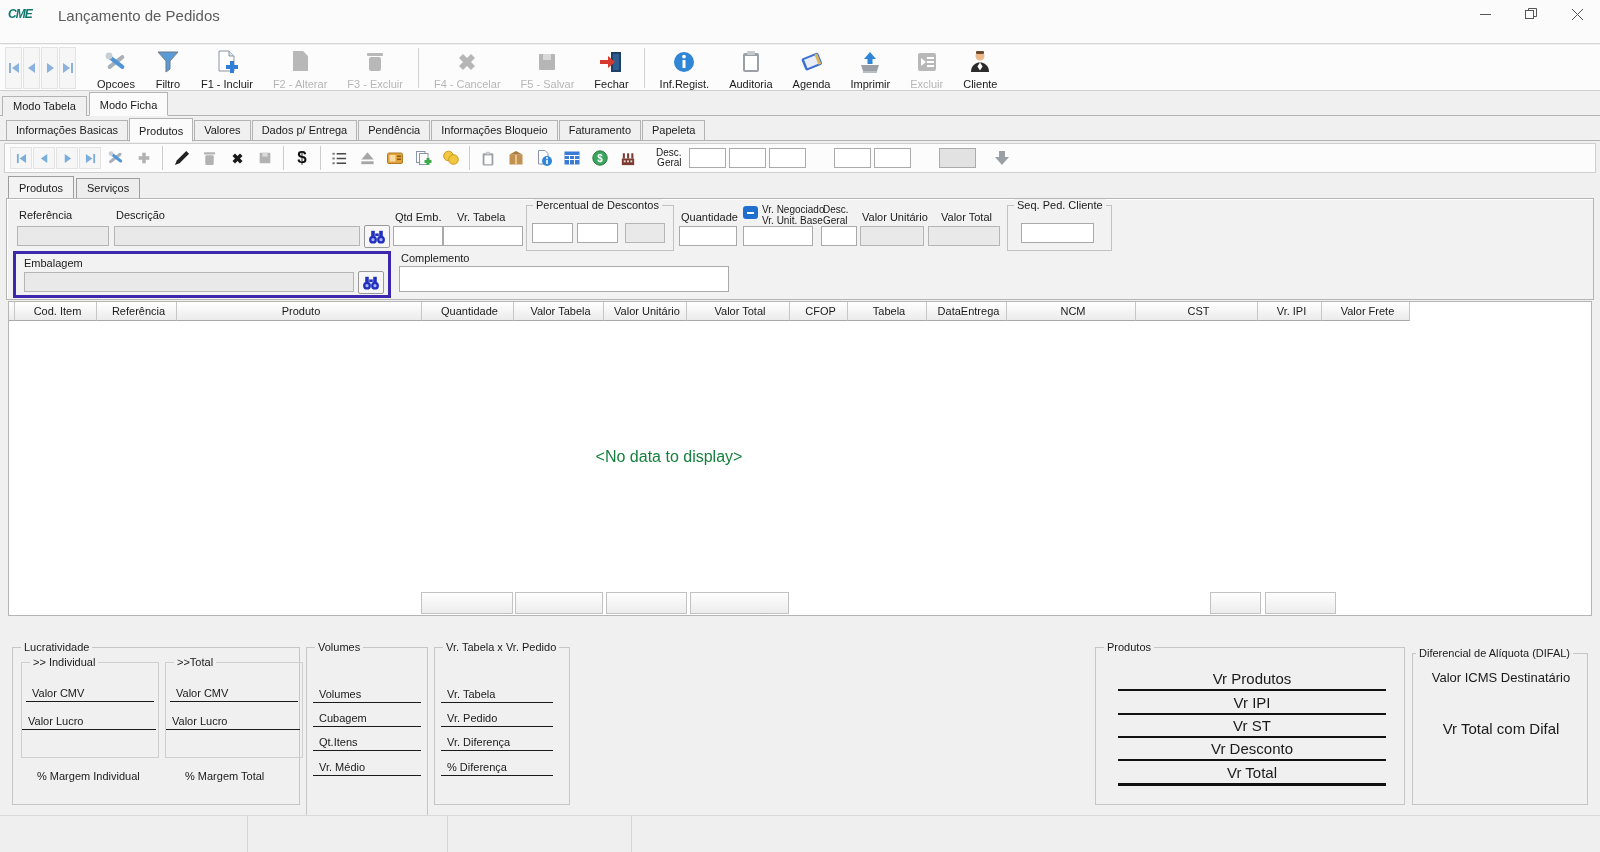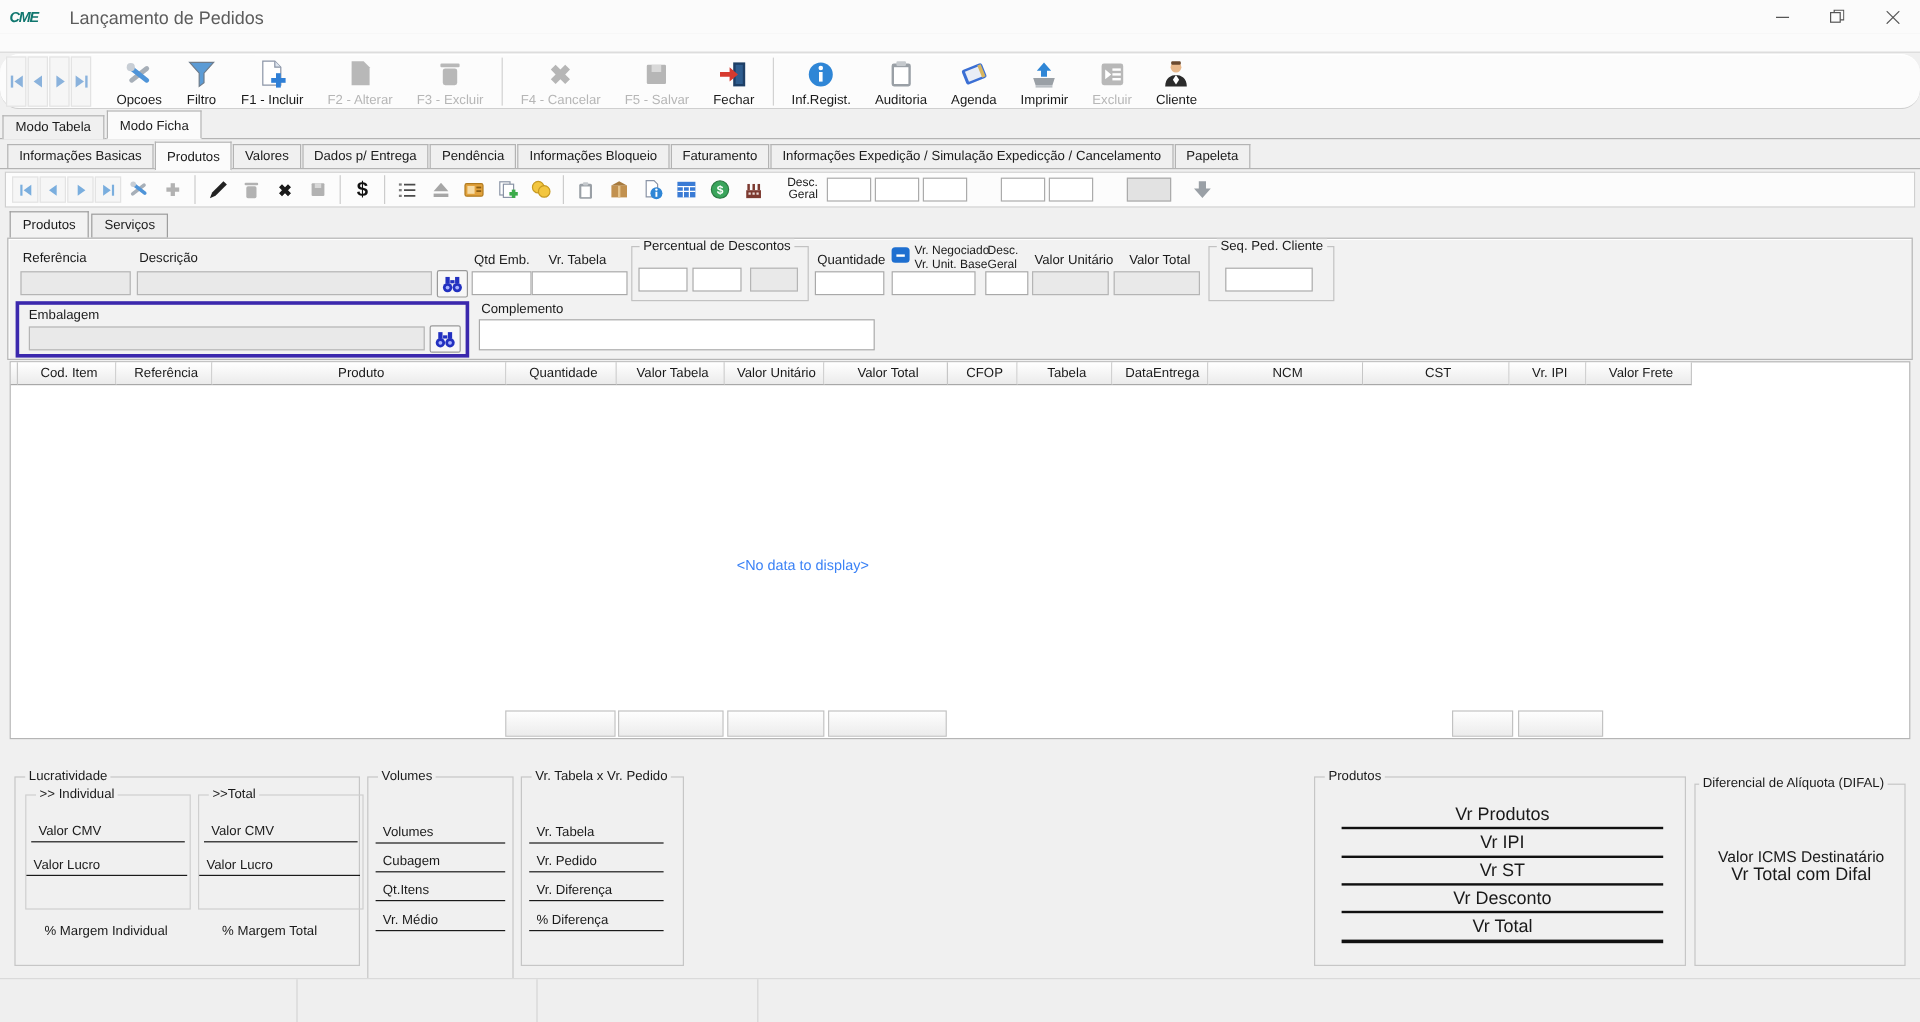--- a/index.html
+++ b/index.html
@@ -13,21 +13,21 @@
           color:#0f766e; letter-spacing:-1px; }
   .wtitle { position:absolute; left:34px; top:7px; font-size:15px; color:#5c5c5c;margin-left:24px; }
   .winbtns { position:absolute; right:0; top:0; display:flex; }
   .winbtn { width:46px; height:28px; display:flex; align-items:center; justify-content:center; }
 
   
   .topstrip { position:absolute; top:28px; left:0; right:0; height:16px; background:#fbfbfb;
               border-bottom:1px solid #d6d6d6; }
   .toolbar { position:absolute; top:45px; left:0; right:0; height:46px; background:#fcfcfc;
              border-top:1px solid #ffffff; border-bottom:1px solid #cfcfcf;
-             display:flex; align-items:center; padding-left:5px;border-radius:16px; }
+             display:flex; align-items:center; padding-left:5px; }
   .navgrp { display:flex; margin-right:10px; }
   .nav-btn { width:17px; height:42px; border:1px solid #e3e3e3; background:#f6f6f6; margin-right:1px;
              display:flex; align-items:center; justify-content:center; }
   .tb-btn { display:flex; flex-direction:column; align-items:center; justify-content:flex-end;
             height:44px; padding:0 10px; font-size:11px; gap:3px; cursor:default; }
   .tb-btn .lbl { white-space:nowrap; }
   .tb-btn.disabled { color:#b6b6b6; }
   .tb-sep { width:1px; height:40px; background:#d2d2d2; margin:0 5px; }
 
   
@@ -84,21 +84,21 @@
 
   
   .grid { position:absolute; top:301px; left:8px; width:1584px; height:315px; background:#ffffff;
           border:1px solid #b5b5b5; }
   .ghead { position:absolute; top:0; left:0; display:flex; height:19px;text-align:center; }
   .gcell { height:19px; background:linear-gradient(#ffffff,#ebebeb); border-right:1px solid #c6c6c6;
            border-bottom:1px solid #a8a8a8; font-size:11px; line-height:18px; padding-left:4px;
            white-space:nowrap; overflow:hidden; }
   .gind { width:6px; background:linear-gradient(#ffffff,#ebebeb); border-right:1px solid #c6c6c6;
           border-bottom:1px solid #a8a8a8; }
-  .nodata { position:absolute; left:240px; top:146px; width:840px; text-align:center; font-size:12px; color:#3b82f6;margin-top:16px; }
+  .nodata { position:absolute; left:240px; top:146px; width:840px; text-align:center; font-size:16px; color:#15803d; }
   .gfoot-cell { position:absolute; height:22px; background:linear-gradient(#fefefe,#ececec);
                 border:1px solid #c2c2c2; bottom:1px; }
 
   
   .bottom { position:absolute; top:617px; left:0; right:0; height:193px; background:#f0f0f0; }
   .gbox { position:absolute; border:1px solid #c6c6c6; background:#f0f0f0; }
   .gbox-title { position:absolute; top:-7px; left:8px; background:#f0f0f0; padding:0 3px; font-size:11px;
                 white-space:nowrap; }
   .sbox { position:absolute; border:1px solid #cfcfcf; }
   .urow { position:absolute; font-size:11px; border-bottom:1px solid #1a1a1a; padding:0 2px 2px 6px; }
@@ -315,21 +315,20 @@
   </div>
 
   <div class="pagetabs">
     <div class="ptab">Informações Basicas</div>
     <div class="ptab active">Produtos</div>
     <div class="ptab">Valores</div>
     <div class="ptab">Dados p/ Entrega</div>
     <div class="ptab">Pendência</div>
     <div class="ptab">Informações Bloqueio</div>
     <div class="ptab">Faturamento</div>
-    <div class="ptab">Informações Expedição / Simulação Expedicção / Cancelamento</div>
     <div class="ptab">Papeleta</div>
   </div>
 
   <div class="innertb">
     <div class="inav-btn">
       <svg width="11" height="11" viewBox="0 0 12 12" fill="#7aaede">
           <rect x="1" y="1" width="2" height="10"></rect>
           <path d="M11 1 L4 6 L11 11 Z"></path>
         </svg>
     </div>
@@ -643,21 +642,21 @@
       <span class="gbox-title">Produtos</span>
       <div class="brow" style="left:22px; top:22px; width:268px;">Vr Produtos</div>
       <div class="brow" style="left:22px; top:46px; width:268px;">Vr IPI</div>
       <div class="brow" style="left:22px; top:69px; width:268px;">Vr ST</div>
       <div class="brow" style="left:22px; top:92px; width:268px;">Vr Desconto</div>
       <div class="brow" style="left:22px; top:116px; width:268px; border-bottom-width:3px;">Vr Total</div>
     </div>
 
     <div class="gbox" style="left:1412px; top:36px; width:176px; height:152px;">
       <span class="gbox-title" style="left:3px;">Diferencial de Alíquota (DIFAL)</span>
-      <div style="position:absolute; left:0; top:16px; width:176px; text-align:center; font-size:13px;margin-top:36px;">Valor ICMS Destinatário</div>
+      <div style="position:absolute; left:0; top:16px; width:176px; text-align:center; font-size:13px;">Valor ICMS Destinatário</div>
       <div style="position:absolute; left:0; top:66px; width:176px; text-align:center; font-size:15px;">Vr Total com Difal</div>
     </div>
   </div>
 
   <div class="statusbar">
     <div class="sseg" style="width:248px;"></div>
     <div class="sseg" style="width:200px;"></div>
     <div class="sseg" style="width:184px;"></div>
     <div class="sseg" style="flex:1; border-right:none;"></div>
   </div>

